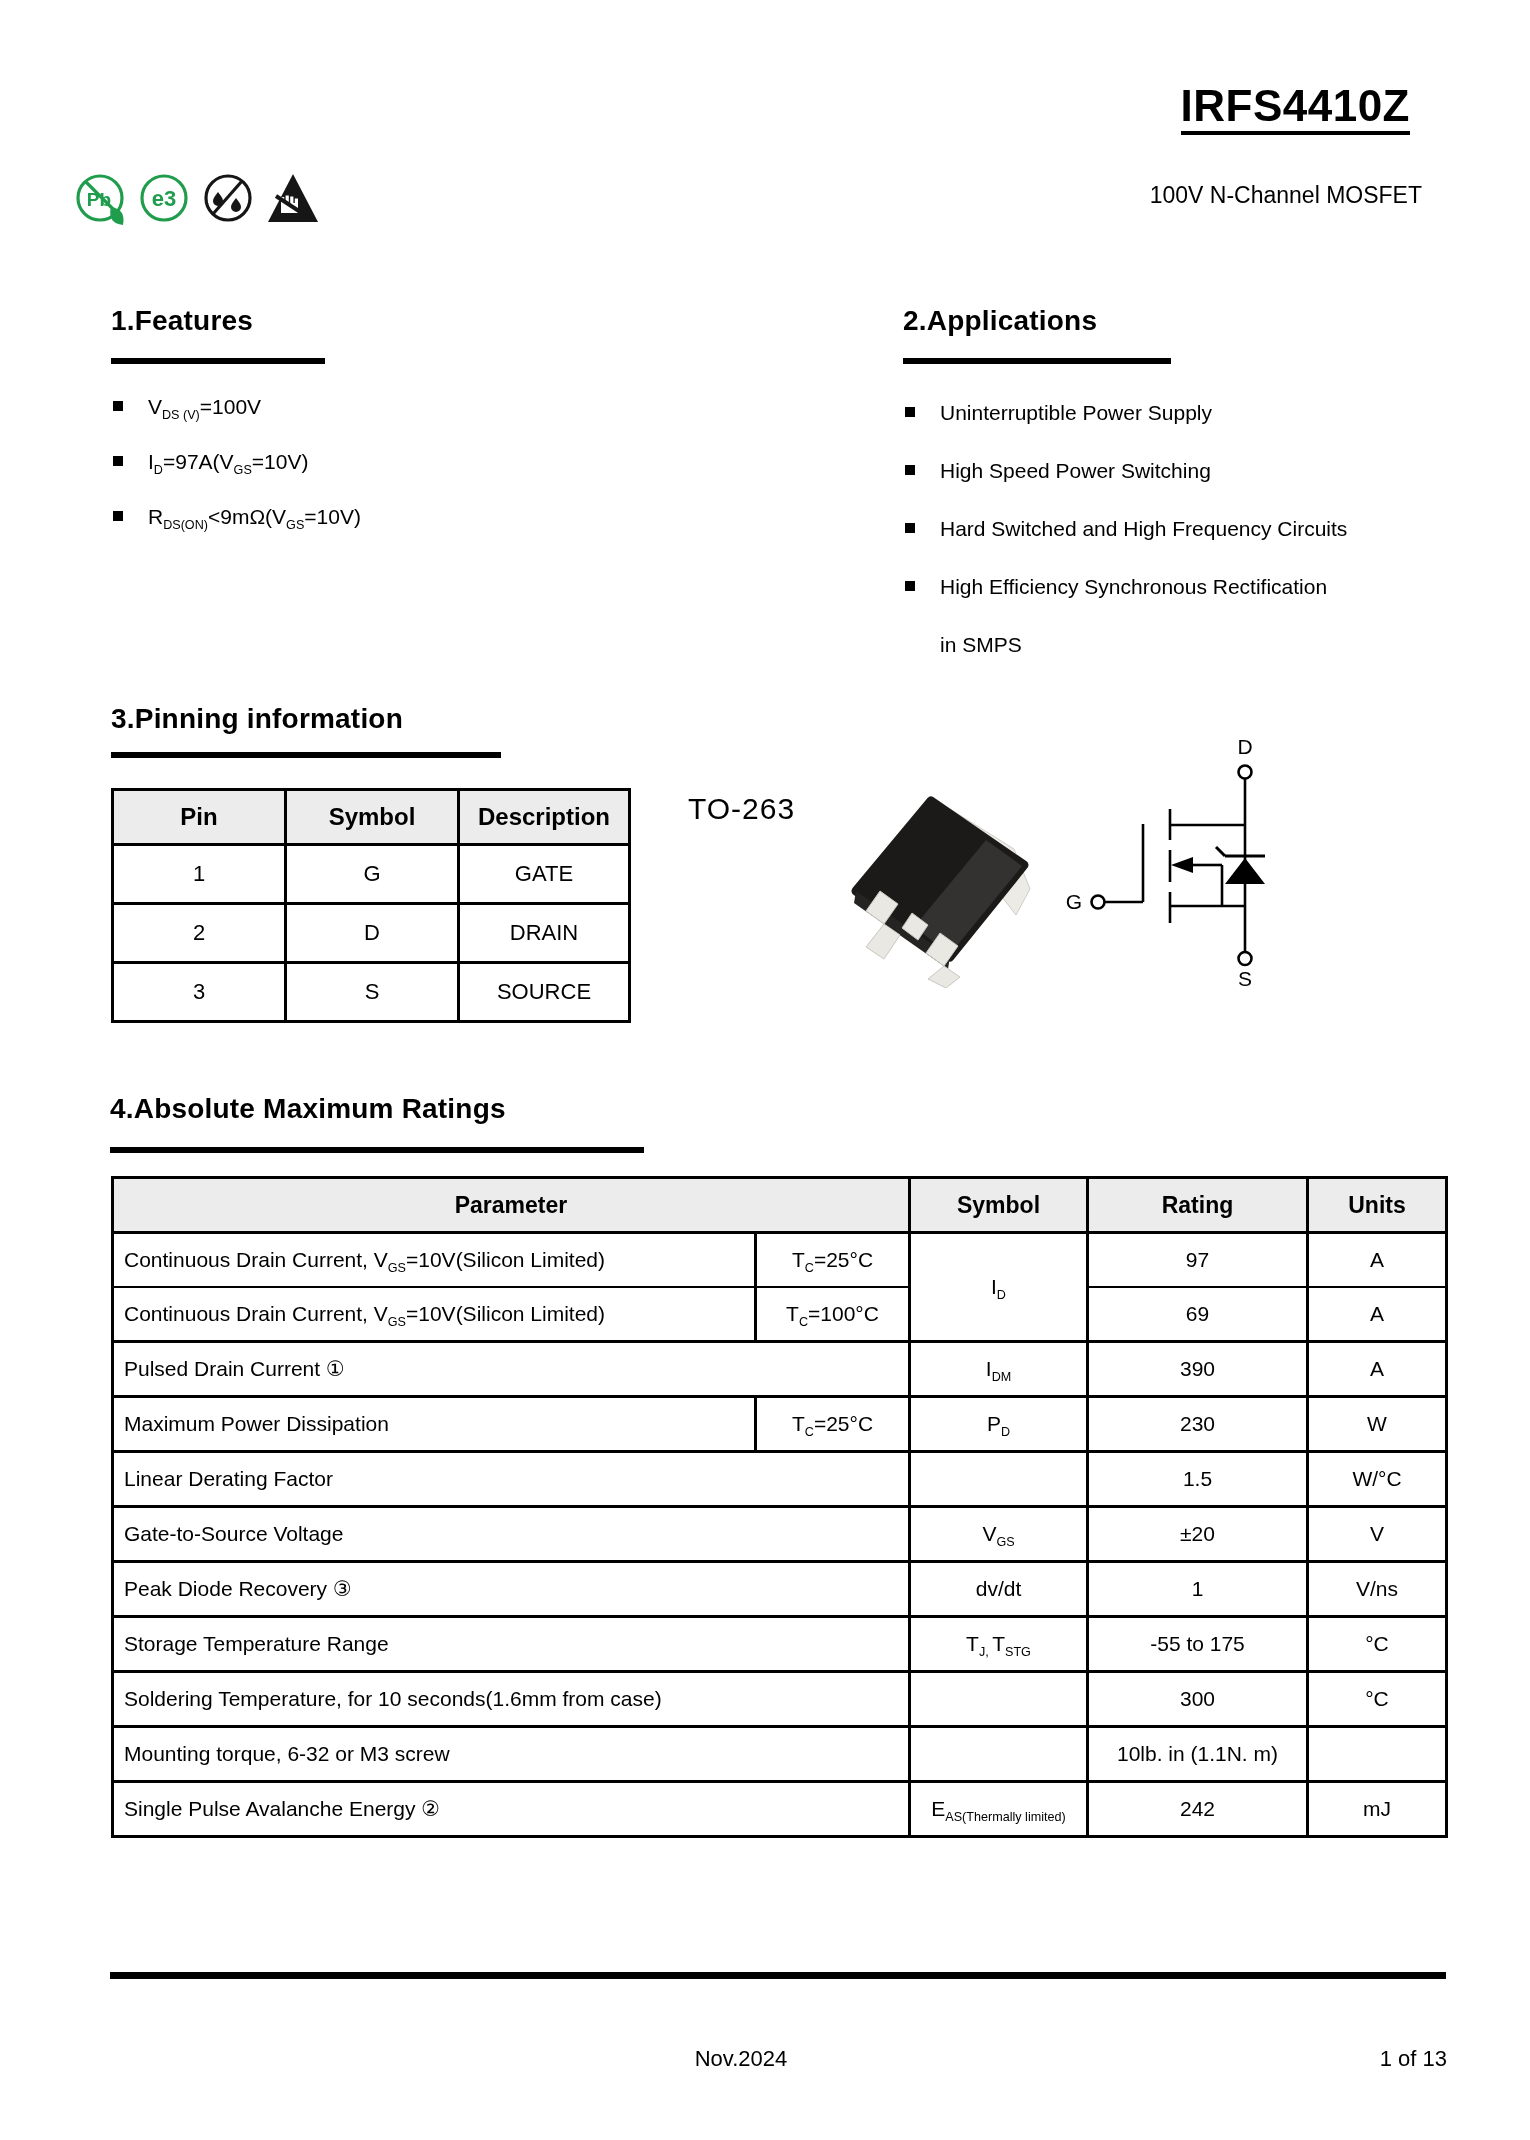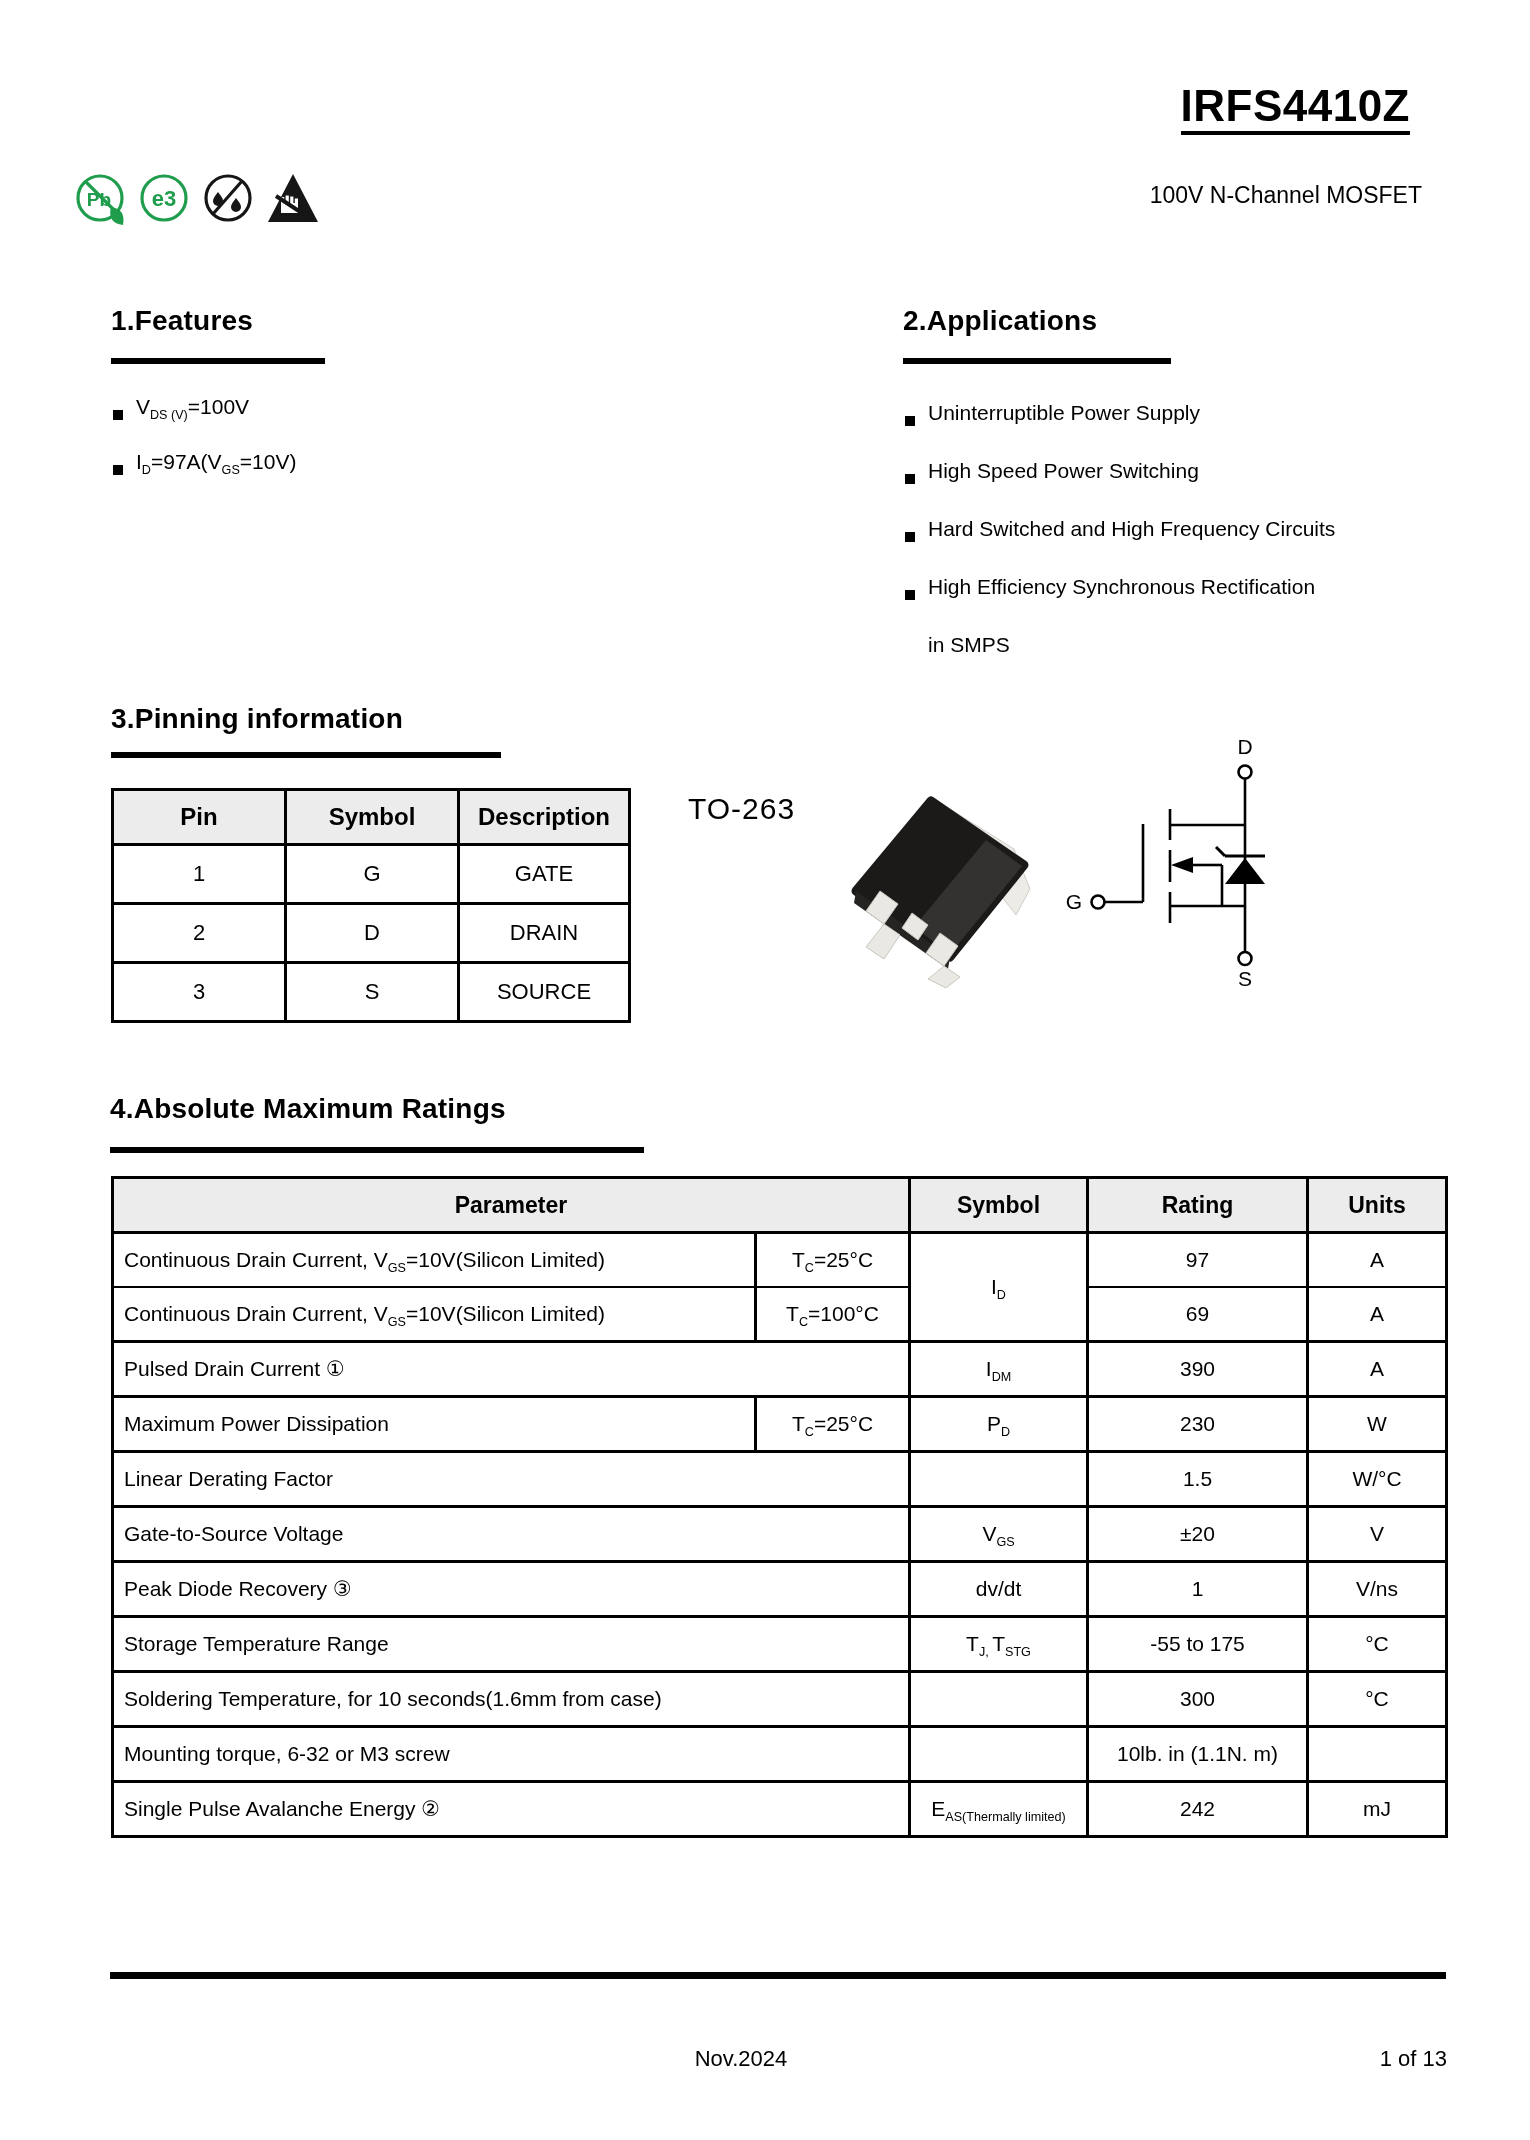--- a/index.html
+++ b/index.html
@@ -19,21 +19,21 @@
 
   .badges{ top:170px; left:74px; display:flex; gap:10px; align-items:flex-start; }
   .badges svg{ display:block; }
 
   
   .sec-head{ font-size:28px; font-weight:bold; letter-spacing:0.2px; line-height:1.1; }
   .sec-underline{ height:6px; background:#000; }
 
   
   .bullets{ display:block; }
-  .bullet-item{ display:flex; align-items:flex-end; font-size:21px; line-height:27px; }
+  .bullet-item{ display:flex; align-items:flex-start; font-size:21px; line-height:27px;gap:12px; }
   .bullet-item .sq{ flex:none; width:10px; height:10px; background:#000; margin:8px 13px 0 0; }
   .bullet-item .sq.hidden{ visibility:hidden; }
   .feat-list .bullet-item{ margin-bottom:28px; }
   .app-list  .bullet-item{ margin-bottom:31px; }
   sub{ font-size:0.60em; line-height:0; }
   .rich span, .rich sub span{ white-space:pre; }
   .rich sub{ white-space:pre; }
 
   
   table{ border-collapse:collapse; table-layout:fixed; background:#fff; }
@@ -99,20 +99,24 @@
   <div class="abs sec-underline" style="left:111px; top:358px; width:214px;"></div>
   <div class="abs bullets feat-list" style="left:113px; top:393px; width:560px;">
     <div class="bullet-item">
       <span class="sq"></span>
       <span class="rich"><span>V</span><sub>DS (V)</sub><span>=100V</span></span>
     </div>
     <div class="bullet-item">
       <span class="sq"></span>
       <span class="rich"><span>I</span><sub>D</sub><span>=97A(V</span><sub>GS</sub><span>=10V)</span></span>
     </div>
+    <div class="bullet-item">
+      <span class="sq"></span>
+      <span class="rich"><span>R</span><sub>DS(ON)</sub><span>&lt;9mΩ(V</span><sub>GS</sub><span>=10V)</span></span>
+    </div>
   </div>
 
   <div class="abs sec-head" style="left:903px; top:306px;">2.Applications</div>
   <div class="abs sec-underline" style="left:903px; top:358px; width:268px;"></div>
   <div class="abs bullets app-list" style="left:905px; top:399px; width:560px;">
     <div class="bullet-item">
       <span class="sq"></span>
       <span>Uninterruptible Power Supply</span>
     </div>
     <div class="bullet-item">

